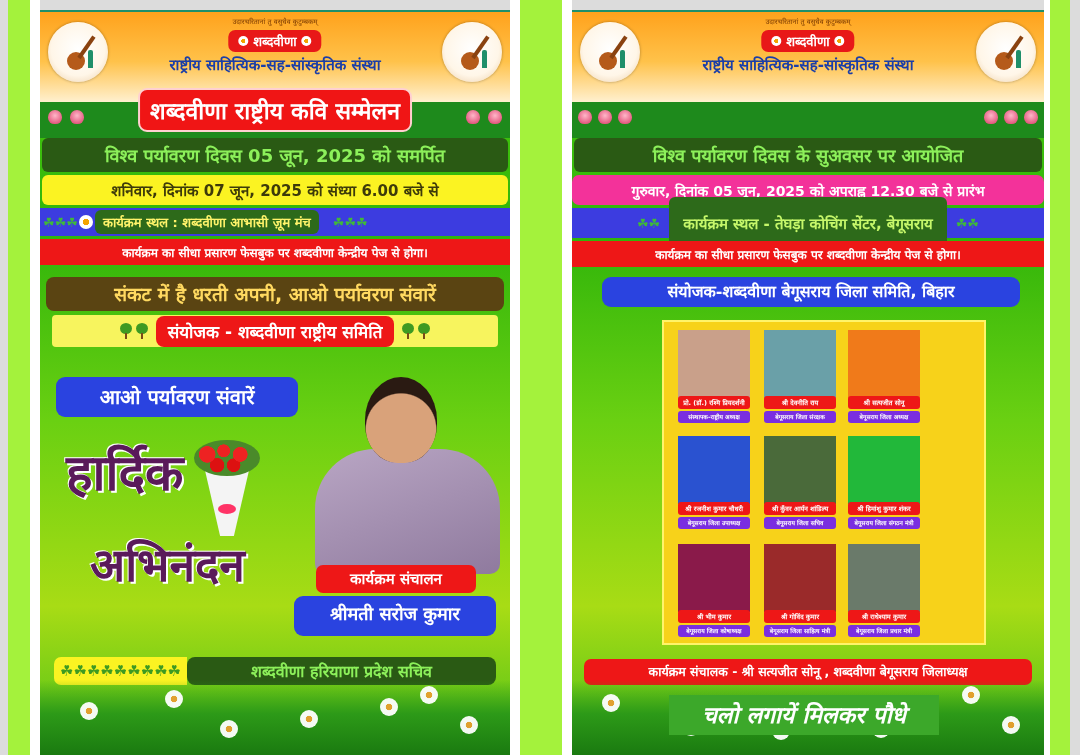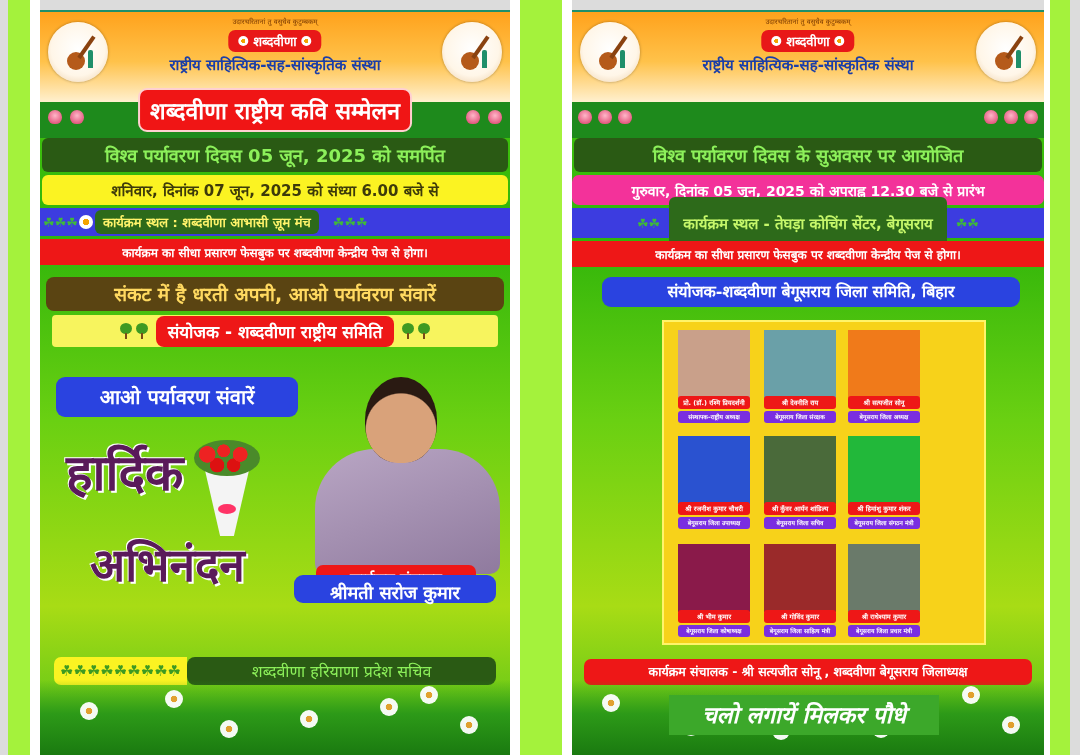--- a/index.html
+++ b/index.html
@@ -96,21 +96,21 @@
 
   .portrait { position: absolute; left: 275px; top: 365px; width: 185px; height: 195px; }
   .portrait .head { position: absolute; left: 50px; top: 0; width: 72px; height: 86px;
     border-radius: 50% 50% 45% 45%; background: radial-gradient(circle at 50% 60%, #d9a27a 0 55%, #2a1a12 57%); }
   .portrait .shawl { position: absolute; left: 0; top: 72px; width: 185px; height: 125px;
     border-radius: 60px 60px 10px 10px; background: linear-gradient(160deg, #b9a6c4, #8f7a9e); }
 
   .footer-row { position: absolute; left: 14px; right: 14px; top: 645px; height: 28px; display: flex; }
   .footer-row .clovers { background: #fbf322; color: #3e9a22; border-radius: 7px 0 0 7px;
     display: flex; align-items: center; padding: 0 6px; font-size: 15px; font-weight: bold; }
-  .footer-row .text { flex: 1; background: #2a5a14; color: #8cf05a; font-size: 16px; font-weight: normal;
+  .footer-row .text { flex: 1; background: #2a5a14; color: #8cf05a; font-size: 16px; font-weight: bold;
     border-radius: 8px; display: flex; align-items: center; justify-content: center; }
 
   .meadow { position: absolute; left: 0; right: 0; bottom: 0; height: 75px;
     background: linear-gradient(180deg, rgba(40,150,20,0) 0%, #2d9a18 45%, #1a7a10 100%); }
   .flower { position: absolute; width: 18px; height: 18px; border-radius: 50%;
     background: radial-gradient(circle, #e9a030 0 25%, #ffffff 28% 100%); opacity: .95; }
 
   
   .team-board { position: absolute; left: 90px; top: 308px; width: 324px; height: 325px;
     background: #f7d21a; border: 2px solid #fff46a; }
@@ -199,21 +199,21 @@
       <div class="roses"></div>
       <div class="ribbon"></div>
     </div>
 
   <div class="portrait">
       <div class="shawl"></div>
       <div class="head"></div>
     </div>
 
   <div class="red-pill" style="left:276px;top:553px;width:160px;height:28px;line-height:28px;font-size:15px;">कार्यक्रम संचालन</div>
-  <div class="blue-pill" style="left:254px;top:563px;width:202px;height:28px;line-height:36px;font-size:18px;">श्रीमती सरोज कुमार</div>
+  <div class="blue-pill" style="left:254px;top:584px;width:202px;height:40px;line-height:36px;font-size:18px;">श्रीमती सरोज कुमार</div>
 
   <div class="footer-row">
     <span class="clovers">☘☘☘☘☘☘☘☘☘</span>
     <span class="text">शब्दवीणा हरियाणा प्रदेश सचिव</span>
   </div>
 
   <div class="meadow">
     <span class="flower" style="left:40px;top:22px"></span>
     <span class="flower" style="left:125px;top:10px"></span>
     <span class="flower" style="left:180px;top:40px"></span>

